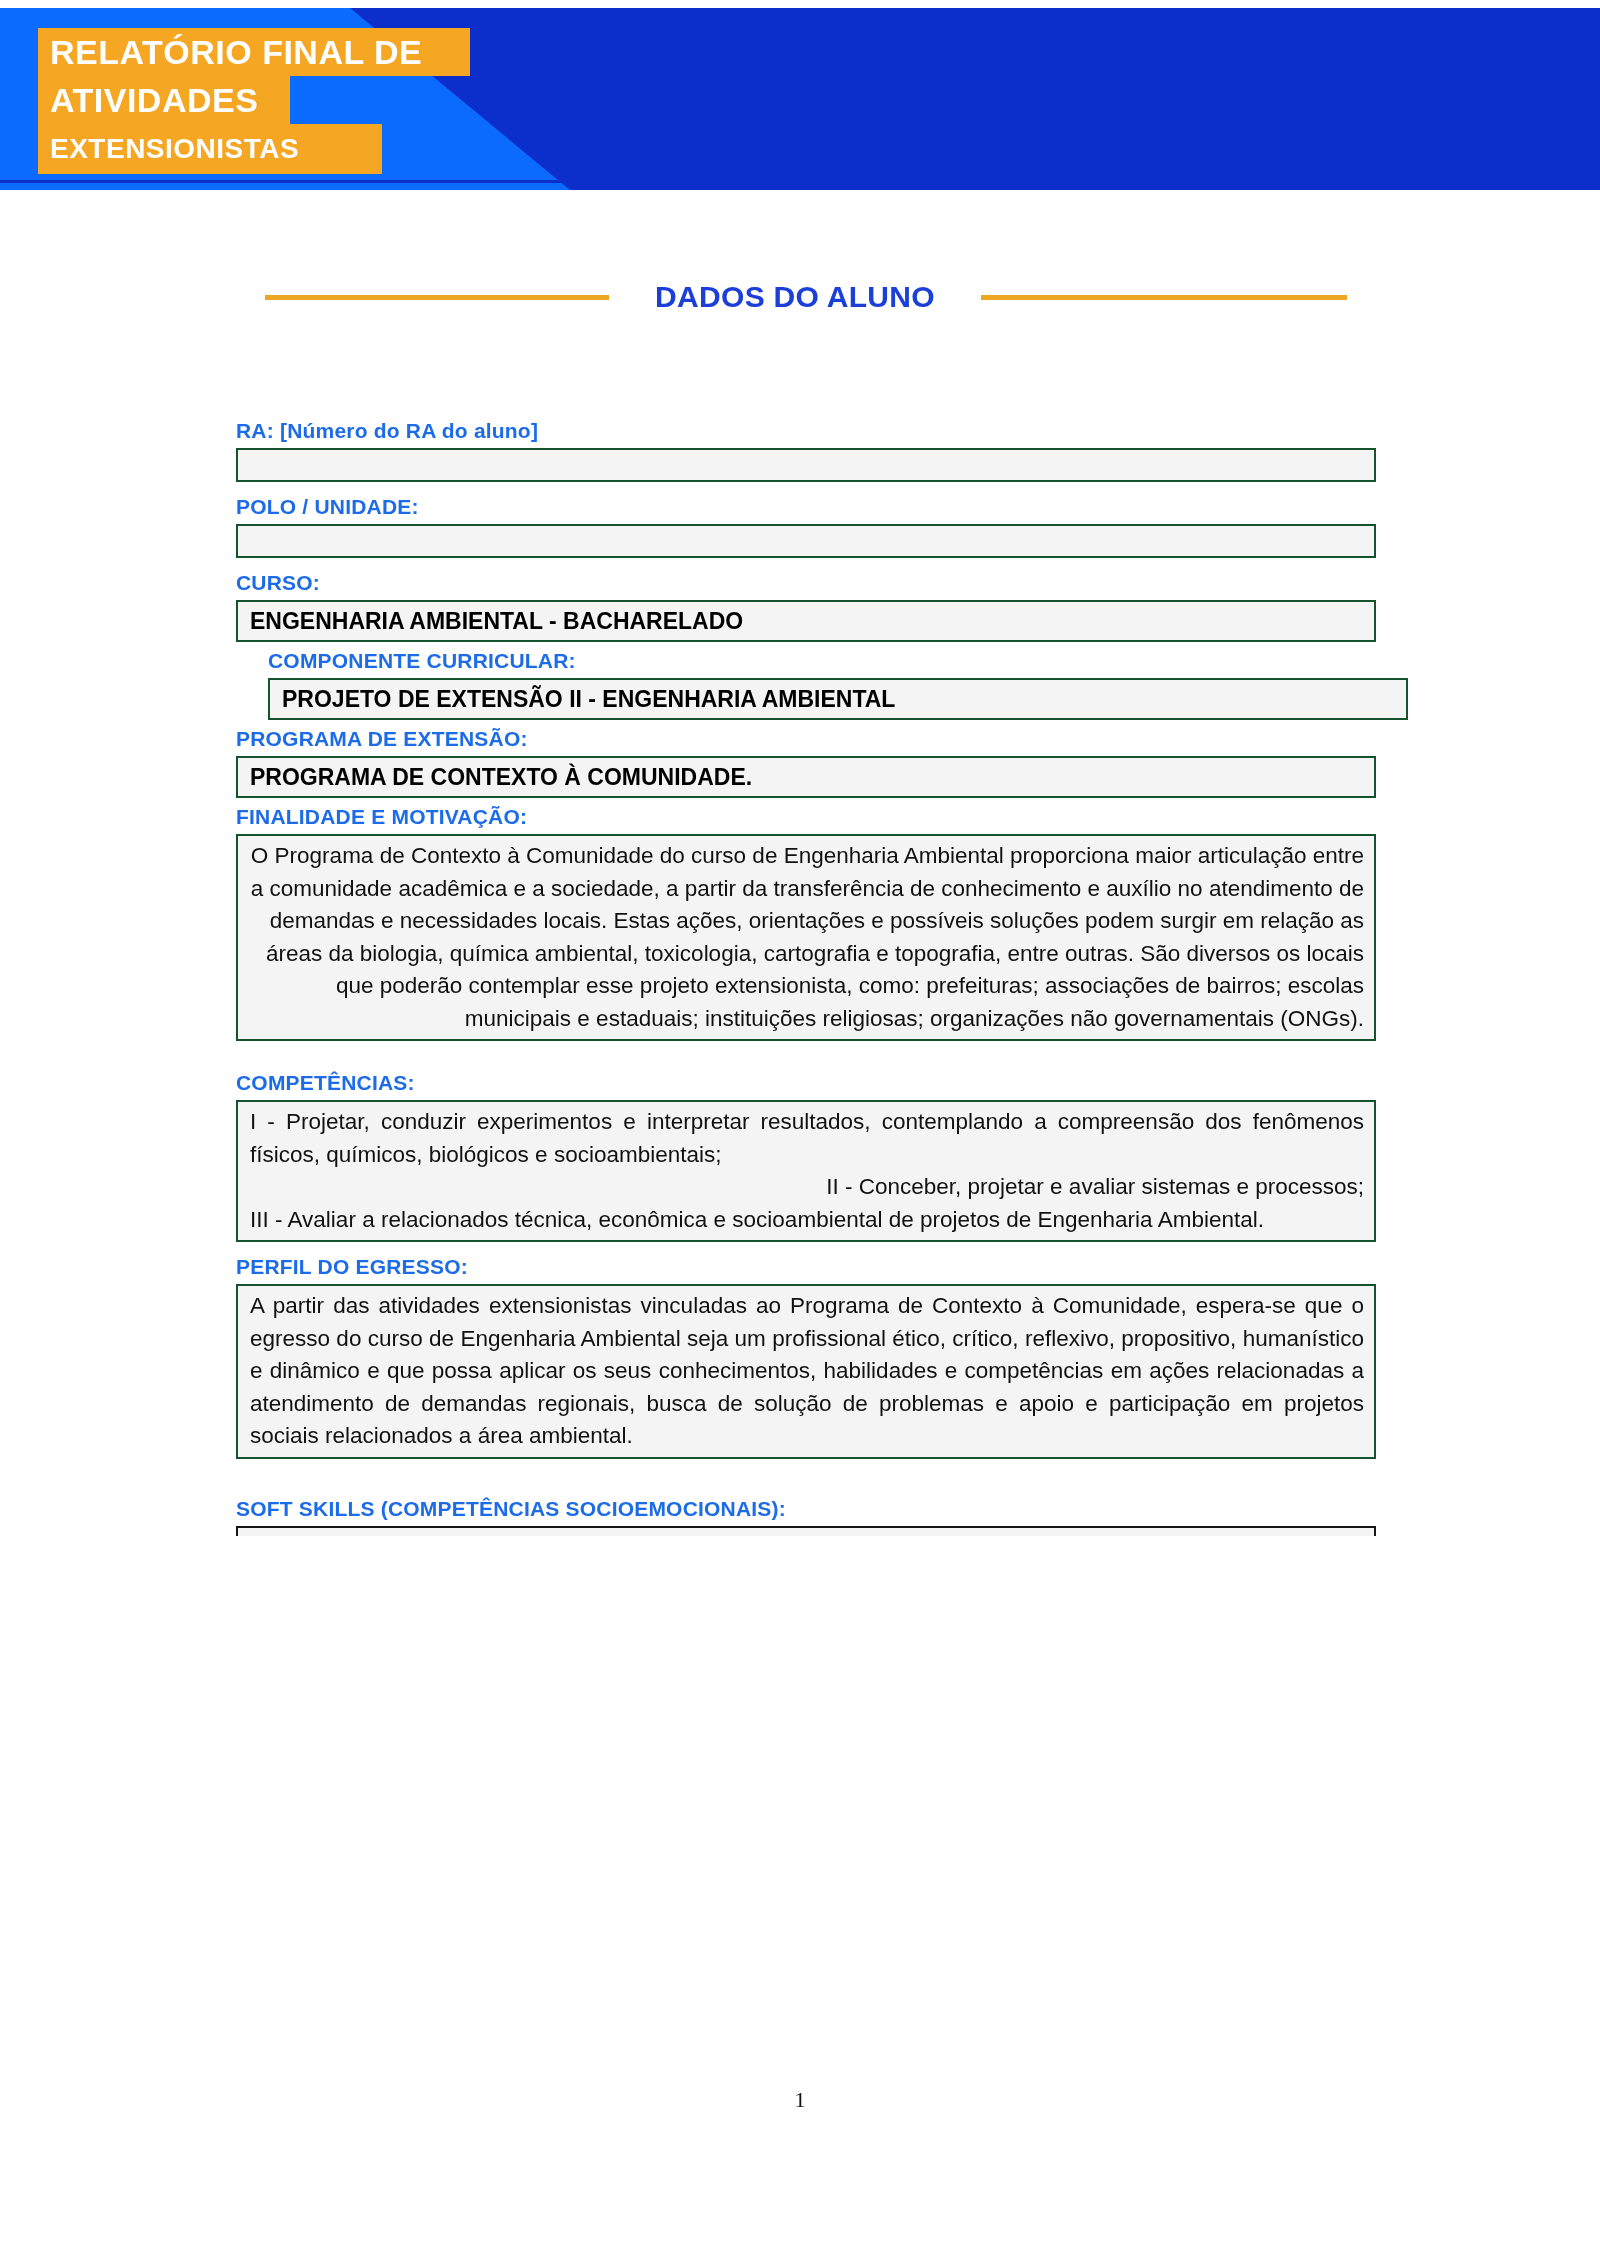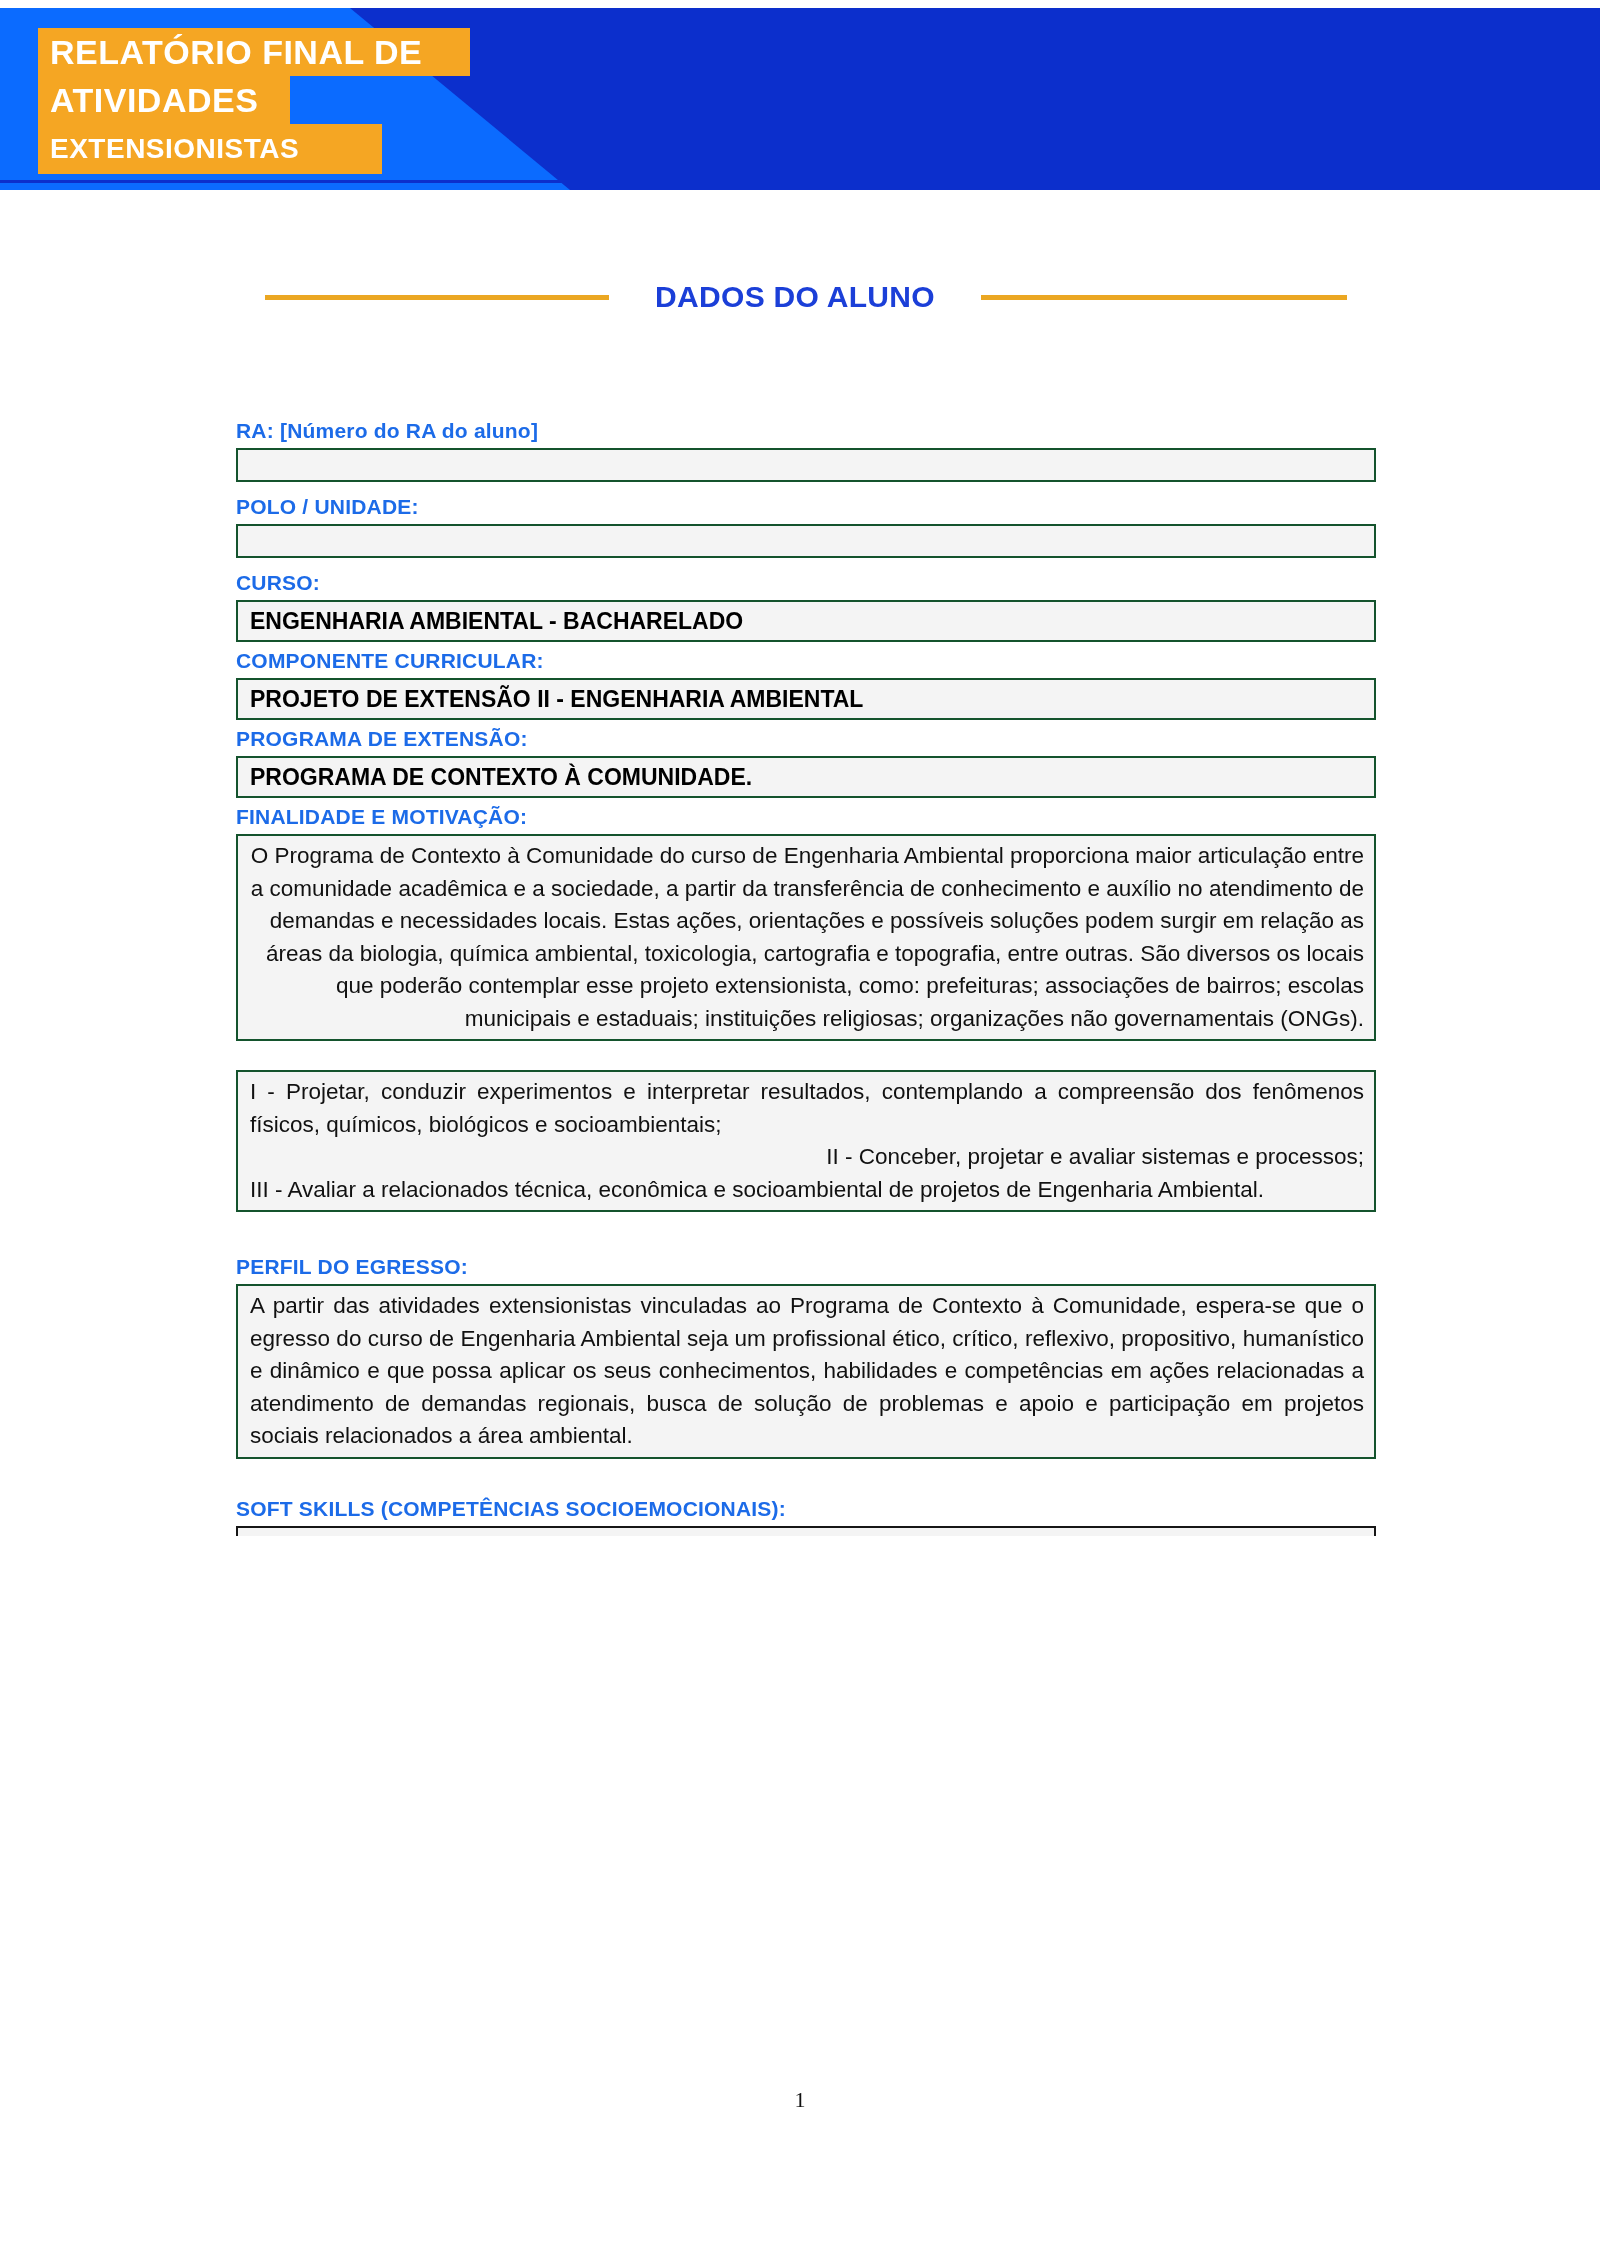--- a/index.html
+++ b/index.html
@@ -143,21 +143,21 @@
     background: #F4F4F4;
     height: 10px;
     box-sizing: border-box;
   }
 
   
   #f-aluno      { top: 160px; }
   #f-ra         { top: 236px; }
   #f-polo       { top: 312px; }
   #f-curso      { top: 388px; }
-  #f-componente { top: 466px; }
+  #f-componente { top: 466px; margin-left: 32px; }
   #f-programa   { top: 544px; }
   #f-finalidade { top: 622px; }
   #f-competencias { top: 888px; }
   #f-perfil     { top: 1072px; }
   #f-soft       { top: 1314px; }
 
   
   .page-number {
     position: absolute;
     left: 0;
@@ -225,20 +225,21 @@
   </div>
 
   <div class="field" id="f-finalidade">
     <div class="field-label">FINALIDADE E MOTIVAÇÃO:</div>
     <div class="field-box">
       <div class="para">O Programa de Contexto à Comunidade do curso de Engenharia Ambiental proporciona maior articulação entre a comunidade acadêmica e a sociedade, a partir da transferência de conhecimento e auxílio no atendimento de demandas e necessidades locais. Estas ações, orientações e possíveis soluções podem surgir em relação as áreas da biologia, química ambiental, toxicologia, cartografia e topografia, entre outras. São diversos os locais que poderão contemplar esse projeto extensionista, como: prefeituras; associações de bairros; escolas municipais e estaduais; instituições religiosas; organizações não governamentais (ONGs).</div>
     </div>
   </div>
 
   <div class="field" id="f-competencias">
+    <div class="field-label">COMPETÊNCIAS:</div>
     <div class="field-box">
       <div class="para justify">I - Projetar, conduzir experimentos e interpretar resultados, contemplando a compreensão dos fenômenos físicos, químicos, biológicos e socioambientais;</div>
       <div class="para">II - Conceber, projetar e avaliar sistemas e processos;</div>
       <div class="para justify">III - Avaliar a relacionados técnica, econômica e socioambiental de projetos de Engenharia Ambiental.</div>
     </div>
   </div>
 
   <div class="field" id="f-perfil">
     <div class="field-label">PERFIL DO EGRESSO:</div>
     <div class="field-box">

